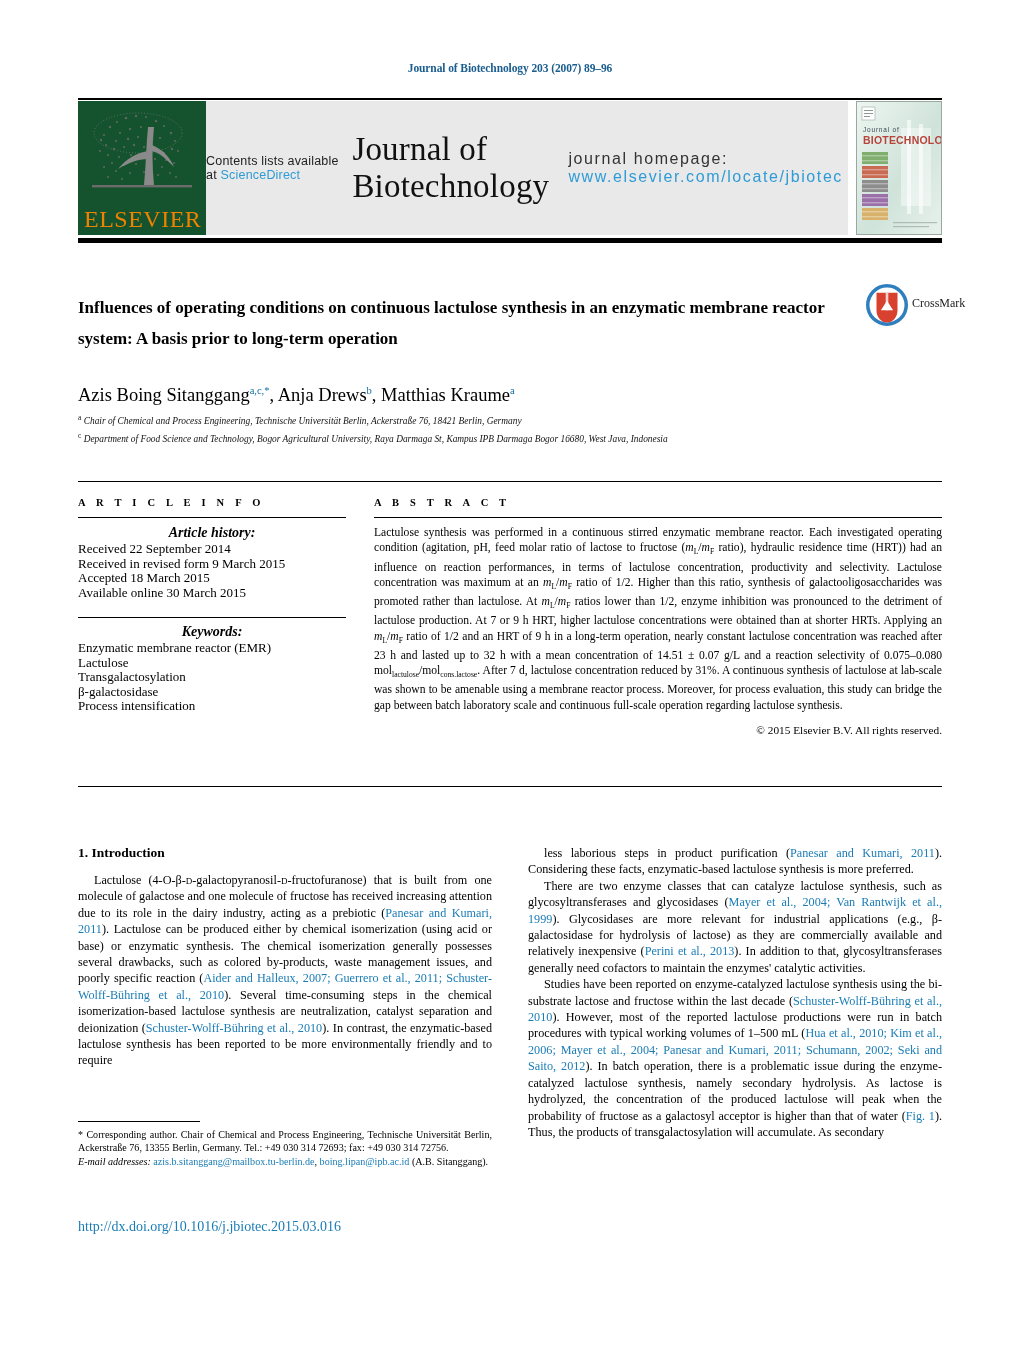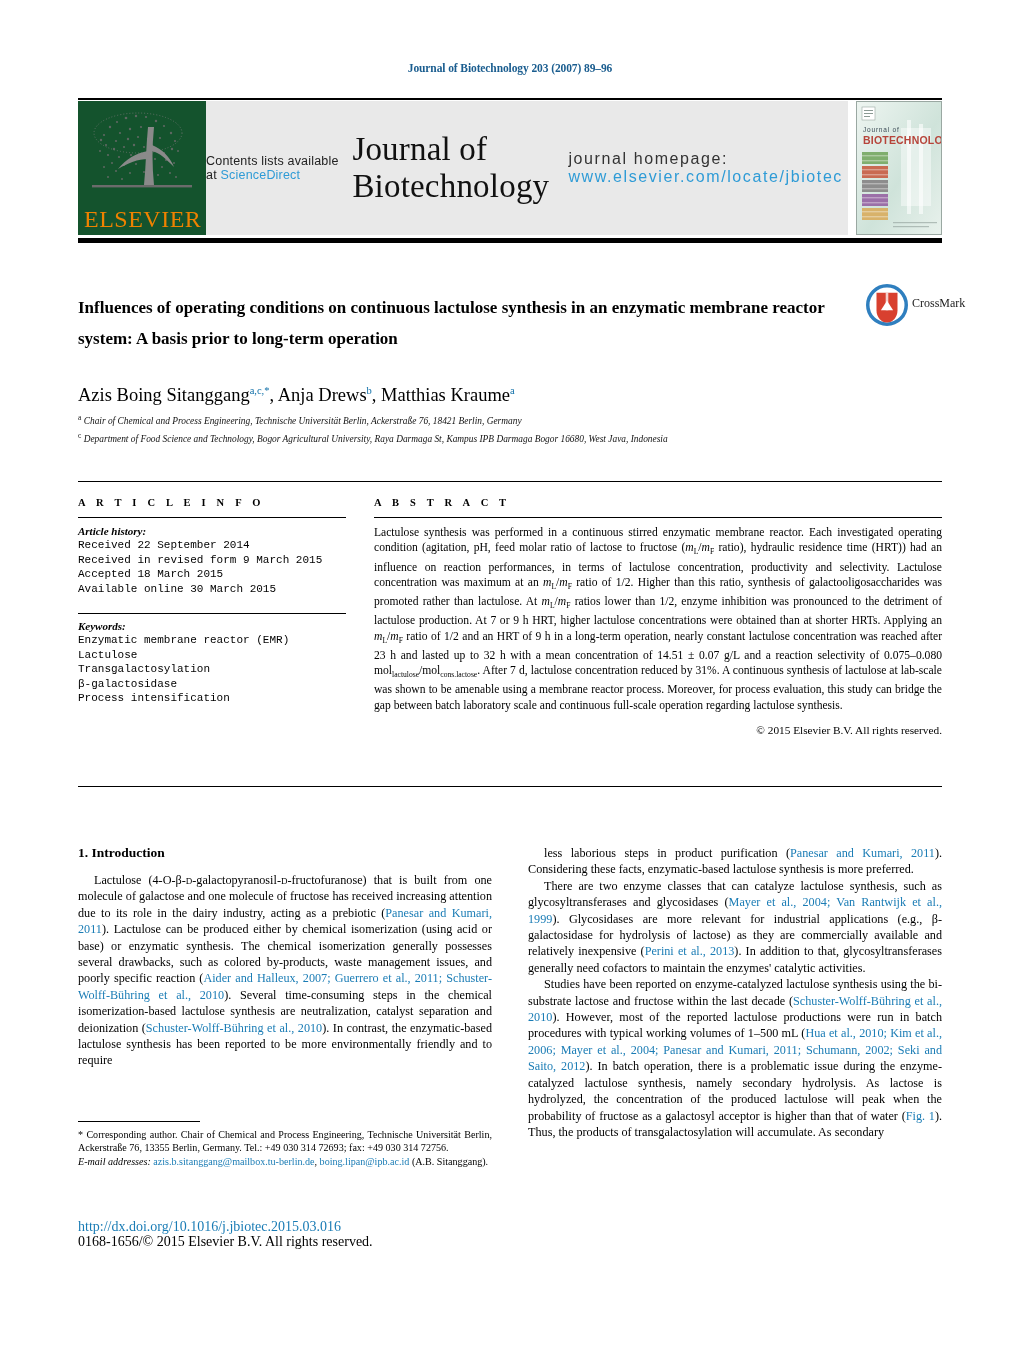--- a/index.html
+++ b/index.html
@@ -218,26 +218,27 @@
   }
   .thin-rule {
     height: 1px;
     background: #000;
     margin-bottom: 7px;
   }
   .info-label {
     font-family: "Liberation Serif", serif;
     font-style: italic;
     font-weight: bold;
-    font-size: 11px;
+    font-size: 14px;
     margin: 0 0 1px 0;
+    text-align: center;
   }
   .info-line {
-    font-family: Liberation Mono, monospace;
-    font-size: 11px;
+    font-family: Liberation Serif, serif;
+    font-size: 13px;
     line-height: 14.5px;
   }
   .kw-block { margin-top: 17px; }
   .kw-rule { height: 1px; background: #000; margin-bottom: 6px; }
 
   .abs-text {
     font-family: "Liberation Serif", serif;
     font-size: 11.6px;
     line-height: 15.1px;
     text-align: justify;
@@ -527,16 +528,15 @@
   </div>
 
   <div class="footnote-rule"></div>
   <div class="footnotes">
     <div><span class="star">*</span>  Corresponding author. Chair of Chemical and Process Engineering, Technische Universität Berlin, Ackerstraße 76, 13355 Berlin, Germany. Tel.: +49 030 314 72693; fax: +49 030 314 72756.</div>
     <div><span class="fn-email-label">E-mail addresses:</span> <span class="fn-link">azis.b.sitanggang@mailbox.tu-berlin.de</span>, <span class="fn-link">boing.lipan@ipb.ac.id</span> (A.B. Sitanggang).</div>
   </div>
 
   <div class="doi-block">
     <div class="doi-link">http://dx.doi.org/10.1016/j.jbiotec.2015.03.016</div>
-    <div>0168-1656/© 2015 Elsevier B.V. All rights reserved.</div>
   </div>
 
 </div>
 
 </body></html>

